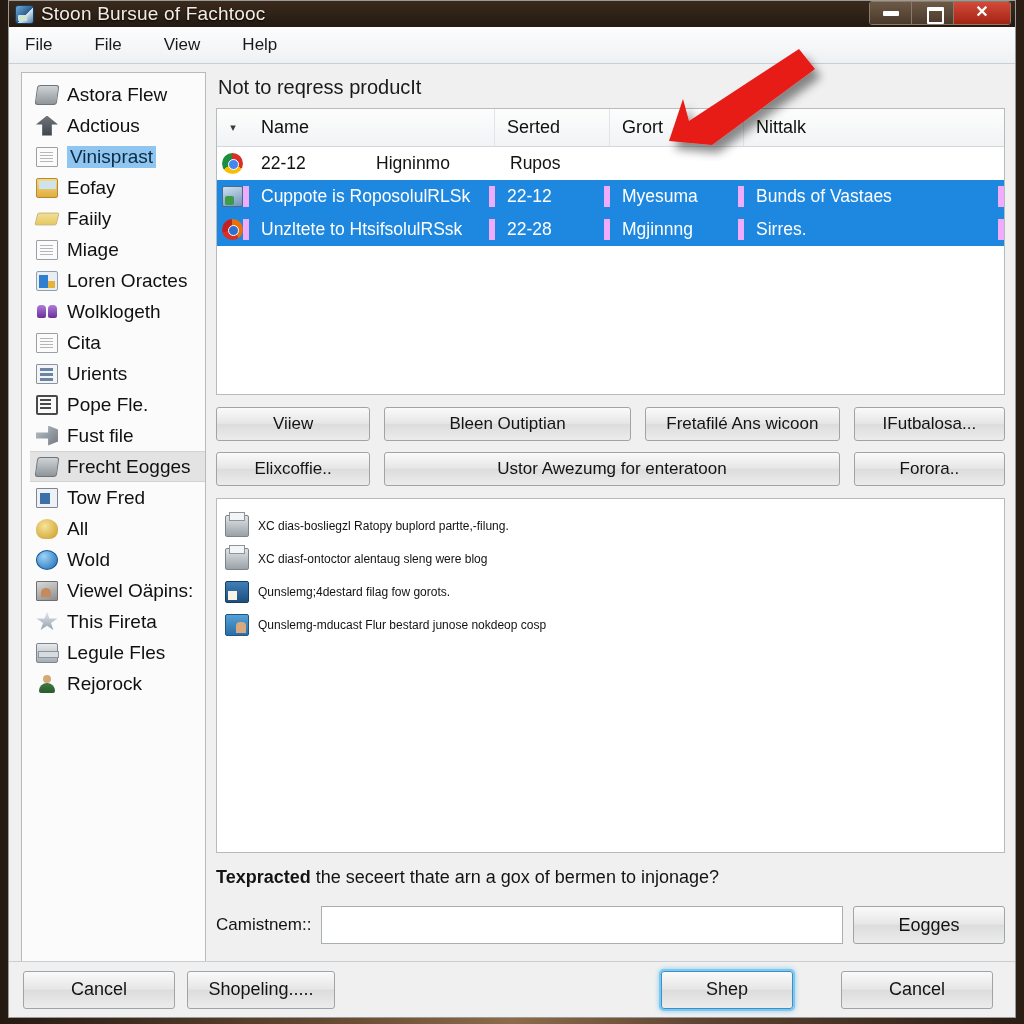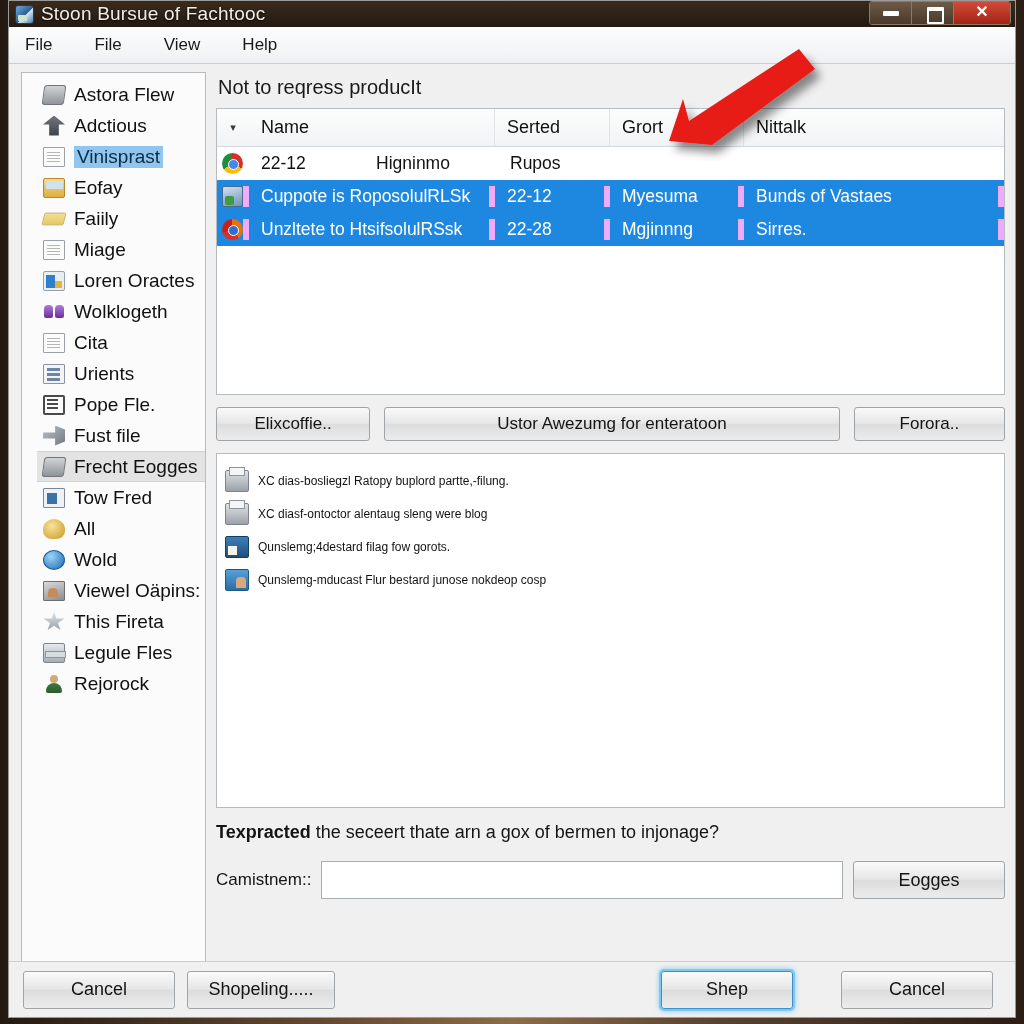--- a/index.html
+++ b/index.html
@@ -95,21 +95,21 @@
     padding: 8px 10px 0 12px;
     gap: 10px;
     min-height: 0;
   }
 
   
   #sidebar {
     width: 185px;
     background: #fbfbfb;
     border: 1px solid #b6bbc0;
-    padding: 6px 0 0 15px;
+    padding: 6px 0 0 8px;
     overflow: hidden;
     height: 890px;
   }
   .side-item {
     display: flex; align-items: center;
     height: 31px;
     padding-left: 6px;
     gap: 9px;
     white-space: nowrap;
   }
@@ -459,20 +459,26 @@
             </div>
           <div class="td c1">Unzltete to HtsifsolulRSsk</div>
           <div class="td c2">22-28</div>
           <div class="td c3">Mgjinnng</div>
           <div class="td c4">Sirres.</div>
         </div>
       </div>
 
       <div id="btn-rows">
         <div class="btn-row">
+          <div class="btn b-view">Viiew</div>
+          <div class="btn b-bleen">Bleen Outiptian</div>
+          <div class="btn b-fret">Fretafilé Ans wicoon</div>
+          <div class="btn b-fut">IFutbalosa...</div>
+        </div>
+        <div class="btn-row">
           <div class="btn b-elix">Elixcoffie..</div>
           <div class="btn b-ustor">Ustor Awezumg for enteratoon</div>
           <div class="btn b-forora">Forora..</div>
         </div>
       </div>
 
       <div id="detail">
         <div class="ditem">
             <span class="dicon di-printer"></span>
             <span class="dlabel">XC dias-bosliegzl Ratopy buplord partte,-filung.</span>

